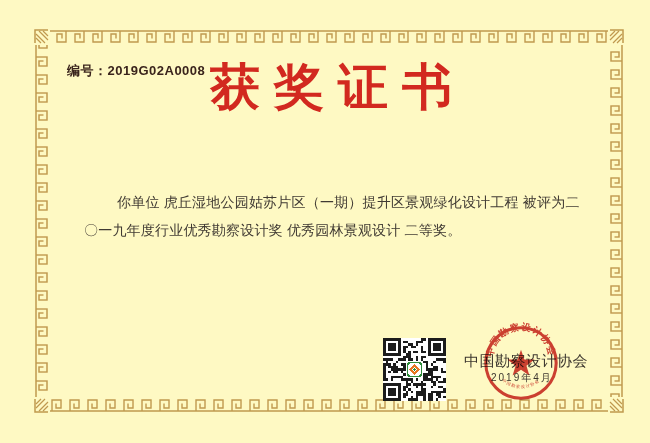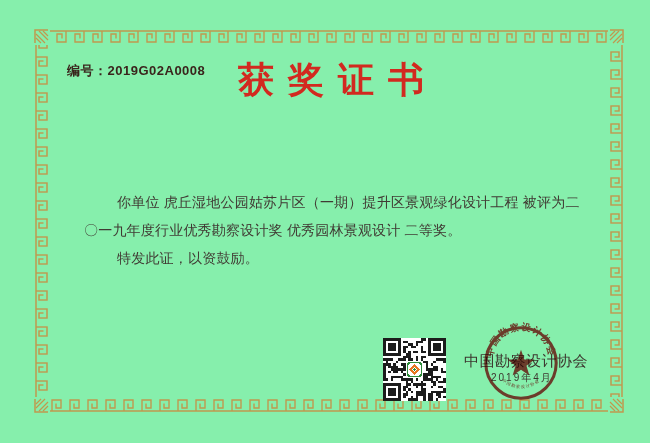--- a/index.html
+++ b/index.html
@@ -1,30 +1,30 @@
 <!DOCTYPE html>
 <html><head>
 <meta charset="utf-8">
 <style>
   html,body{margin:0;padding:0;background:#fbf9ee;}
   .stage{
     position:relative;width:650px;height:443px;overflow:hidden;
-    background:#86efac;
+    background:#fef9c3;
     font-family:"Liberation Sans",sans-serif;
   }
   .frame-svg{position:absolute;left:33px;top:28px;}
   .cert-number{
     position:absolute;left:67px;top:62px;
     font-size:13px;font-weight:700;color:#3a241c;letter-spacing:.5px;
     white-space:nowrap;
   }
   .cert-title{
     position:absolute;left:0;right:0;top:62px;text-align:center;
     font-family:"Liberation Serif",serif;
-    font-size:36px;font-weight:900;color:#d2291f;
+    font-size:50px;font-weight:900;color:#d2291f;
     letter-spacing:14px;padding-left:26px;line-height:1;
     white-space:nowrap;
   }
   .recipient{
     position:absolute;left:85px;top:162px;
     font-size:15px;color:#403a33;letter-spacing:.5px;white-space:nowrap;
   }
   .body-line{position:absolute;font-size:14px;color:#403a33;white-space:nowrap;letter-spacing:.2px;}
   .bl1{left:117px;top:194px;}
   .bl2{left:84px;top:222px;}
@@ -73,21 +73,20 @@
     <use href="#cnr" transform="translate(0,386) scale(1,-1)"></use>
     <use href="#cnr" transform="translate(592,386) scale(-1,-1)"></use>
   </svg>
 
   <div class="cert-number">编号：2019G02A0008</div>
 
   <div class="cert-title">获奖证书</div>
 
   <div class="body-line bl1">你单位  虎丘湿地公园姑苏片区（一期）提升区景观绿化设计工程  被评为二</div>
   <div class="body-line bl2">〇一九年度行业优秀勘察设计奖 优秀园林景观设计 二等奖。</div>
-  <div class="body-line bl3">特发此证，以资鼓励。</div>
 
   <svg class="qr-svg" viewBox="0 0 25 25" shape-rendering="crispEdges" aria-hidden="true">
     <rect width="25" height="25" fill="#ffffff"></rect>
     <g fill="#1c1c1c">
       <rect x="0" y="0" width="7" height="7"></rect>
         <rect x="1" y="1" width="5" height="5" fill="#fff"></rect>
         <rect x="2" y="2" width="3" height="3"></rect>
       <rect x="18" y="0" width="7" height="7"></rect>
         <rect x="19" y="1" width="5" height="5" fill="#fff"></rect>
         <rect x="20" y="2" width="3" height="3"></rect>

